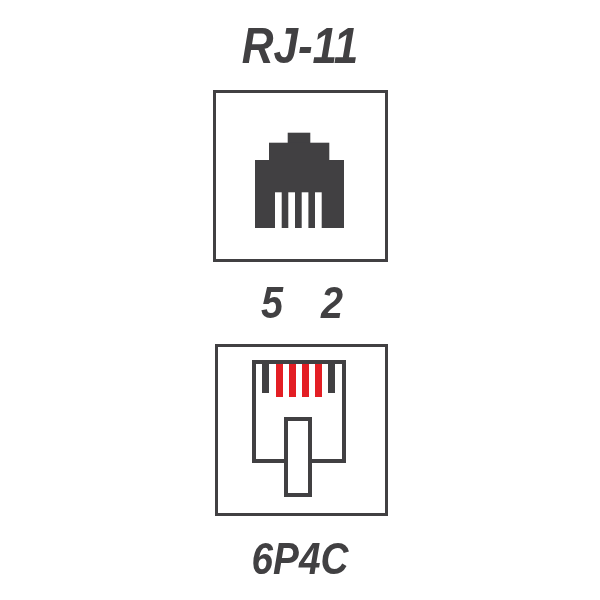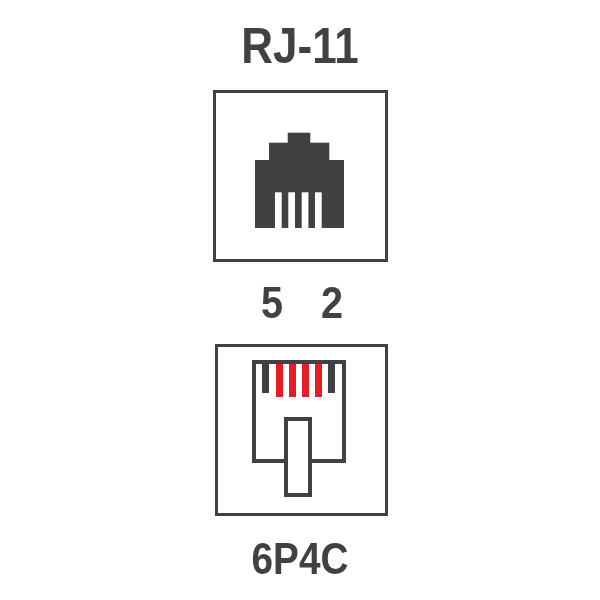--- a/index.html
+++ b/index.html
@@ -9,20 +9,21 @@
   }
   .canvas {
     position: relative;
     width: 600px;
     height: 600px;
     background: #ffffff;
     overflow: hidden;
     font-family: "Liberation Sans", sans-serif;
     font-weight: bold;
     color: #414042;
+    font-style: italic;
   }
   .label {
     position: absolute;
     text-align: center;
     white-space: nowrap;
     transform: scaleX(0.88);
     transform-origin: 50% 50%;
   }
   .connector-name {
     left: 0;

